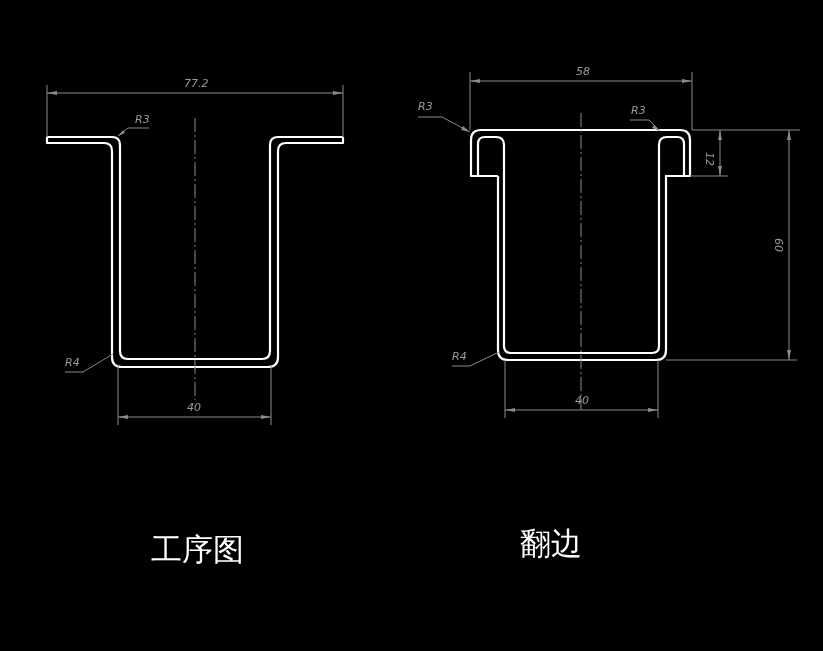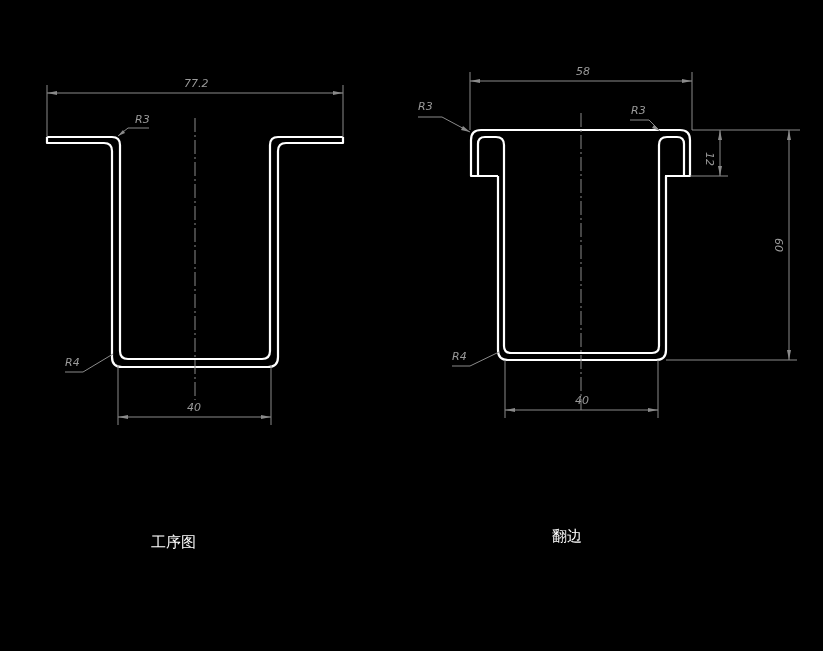--- a/index.html
+++ b/index.html
@@ -3,23 +3,23 @@
   <meta charset="utf-8">
   <style>
     html, body { margin: 0; padding: 0; background: #000; }
     body { width: 823px; height: 651px; overflow: hidden; position: relative; font-family: "DejaVu Sans", sans-serif; }
     #canvas { position: absolute; left: 0; top: 0; width: 823px; height: 651px; }
     .part { fill: none; stroke: #ffffff; stroke-width: 2.2; stroke-linejoin: round; }
     .dim { fill: none; stroke: #8a8a8a; stroke-width: 1; }
     .center { fill: none; stroke: #8a8a8a; stroke-width: 1; stroke-dasharray: 14 3 2 3; }
     .arrow { fill: #8a8a8a; stroke: none; }
     .dimtext { fill: #9a9a9a; font-family: "DejaVu Sans", sans-serif; font-size: 11px; font-style: italic; }
-    .caption { position: absolute; color: #ffffff; font-family: Liberation Sans, sans-serif; font-size: 15px; line-height: 1; white-space: nowrap; }
+    .caption { position: absolute; color: #ffffff; font-family: Liberation Serif, serif; font-size: 31px; line-height: 1; white-space: nowrap; }
     #caption-left { left: 151px; top: 534px; }
-    #caption-right { left: 552px; top: 528px; }
+    #caption-right { left: 520px; top: 528px; }
   </style>
 </head>
 <body>
 
 <svg id="canvas" viewBox="0 0 823 651" xmlns="http://www.w3.org/2000/svg">
 
   <g>
 
     <path class="part" d="M47,137 L112,137 Q120,137 120,145 L120,351 Q120,359 128,359 L262,359 Q270,359 270,351 L270,145 Q270,137 278,137 L343,137"></path>
     <path class="part" d="M47,137 L47,143 L104,143 Q112,143 112,151 L112,357 Q112,367 122,367 L268,367 Q278,367 278,357 L278,151 Q278,143 286,143 L343,143 L343,137"></path>

